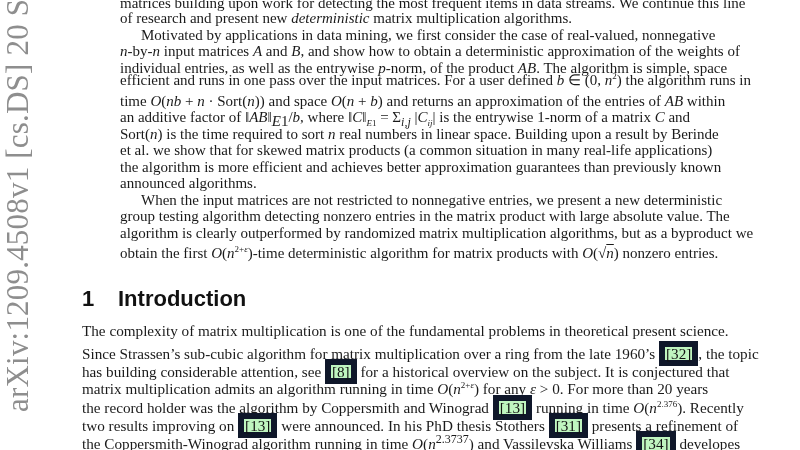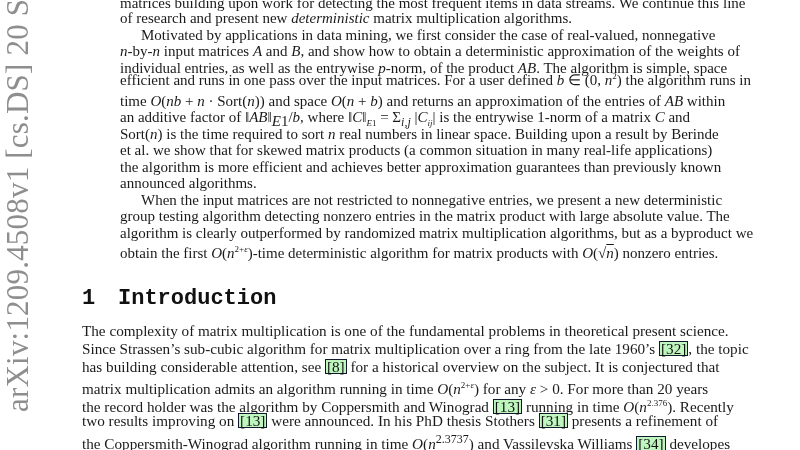--- a/index.html
+++ b/index.html
@@ -24,26 +24,26 @@
   .line {
     position: absolute; white-space: nowrap;
     font-family: "Liberation Serif", serif;
     font-size: 15px; line-height: 16px; color: #1a1a1a;
   }
   .abs { left: 120px; width: 680px; text-align: justify; }
   .abs.ind { left: 141px; }
   .body-line { left: 82px; font-size: 15.2px; }
   .heading {
     position: absolute; left: 82px; top: 286px;
-    font-family: Liberation Mono, monospace; font-weight: bold;
+    font-family: Liberation Sans, sans-serif; font-weight: bold;
     font-size: 22px; color: #111;
   }
   .heading .num { display: inline-block; width: 36px; }
   .cite {
-    display: inline-block; border: 1px solid #0f172a; background: #bff5bf;
+    display: inline-block; border: 6px solid #0f172a; background: #bff5bf;
     padding: 0 1px; line-height: 13px; color: #111;
   }
   i { font-style: italic; }
 </style>
 </head>
 <body>
 
 <div class="watermark">
   <div class="watermark-text">arXiv:1209.4508v1  [cs.DS]  20 Sep 2012</div>
 </div>

